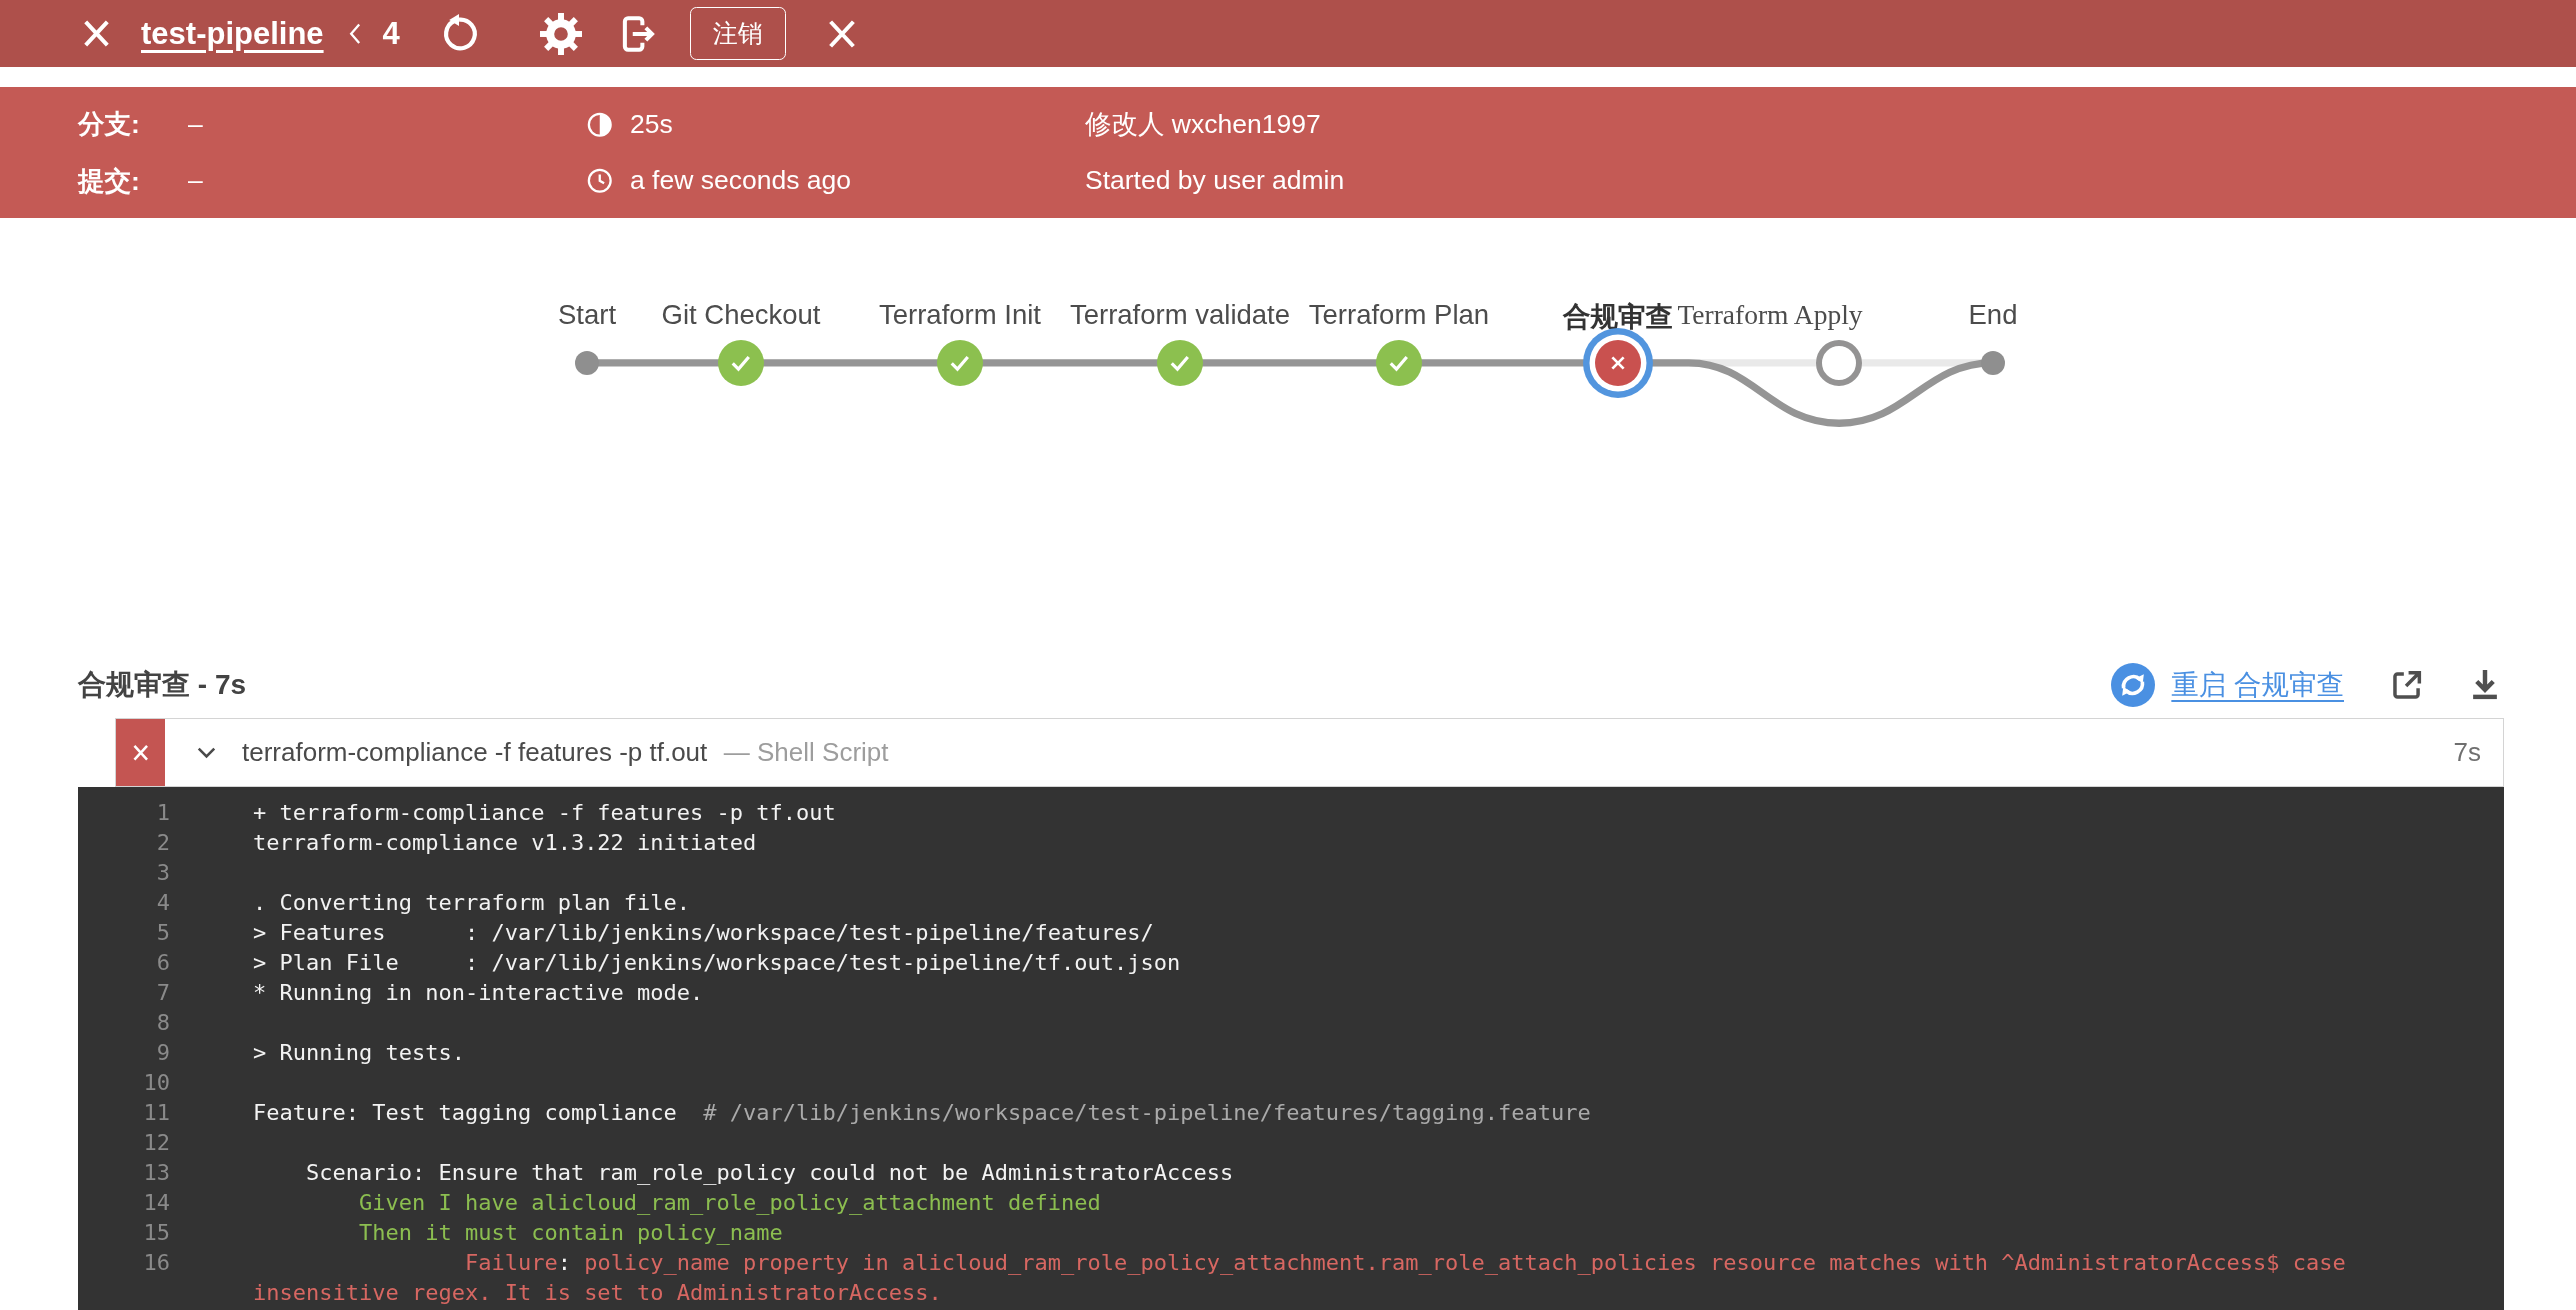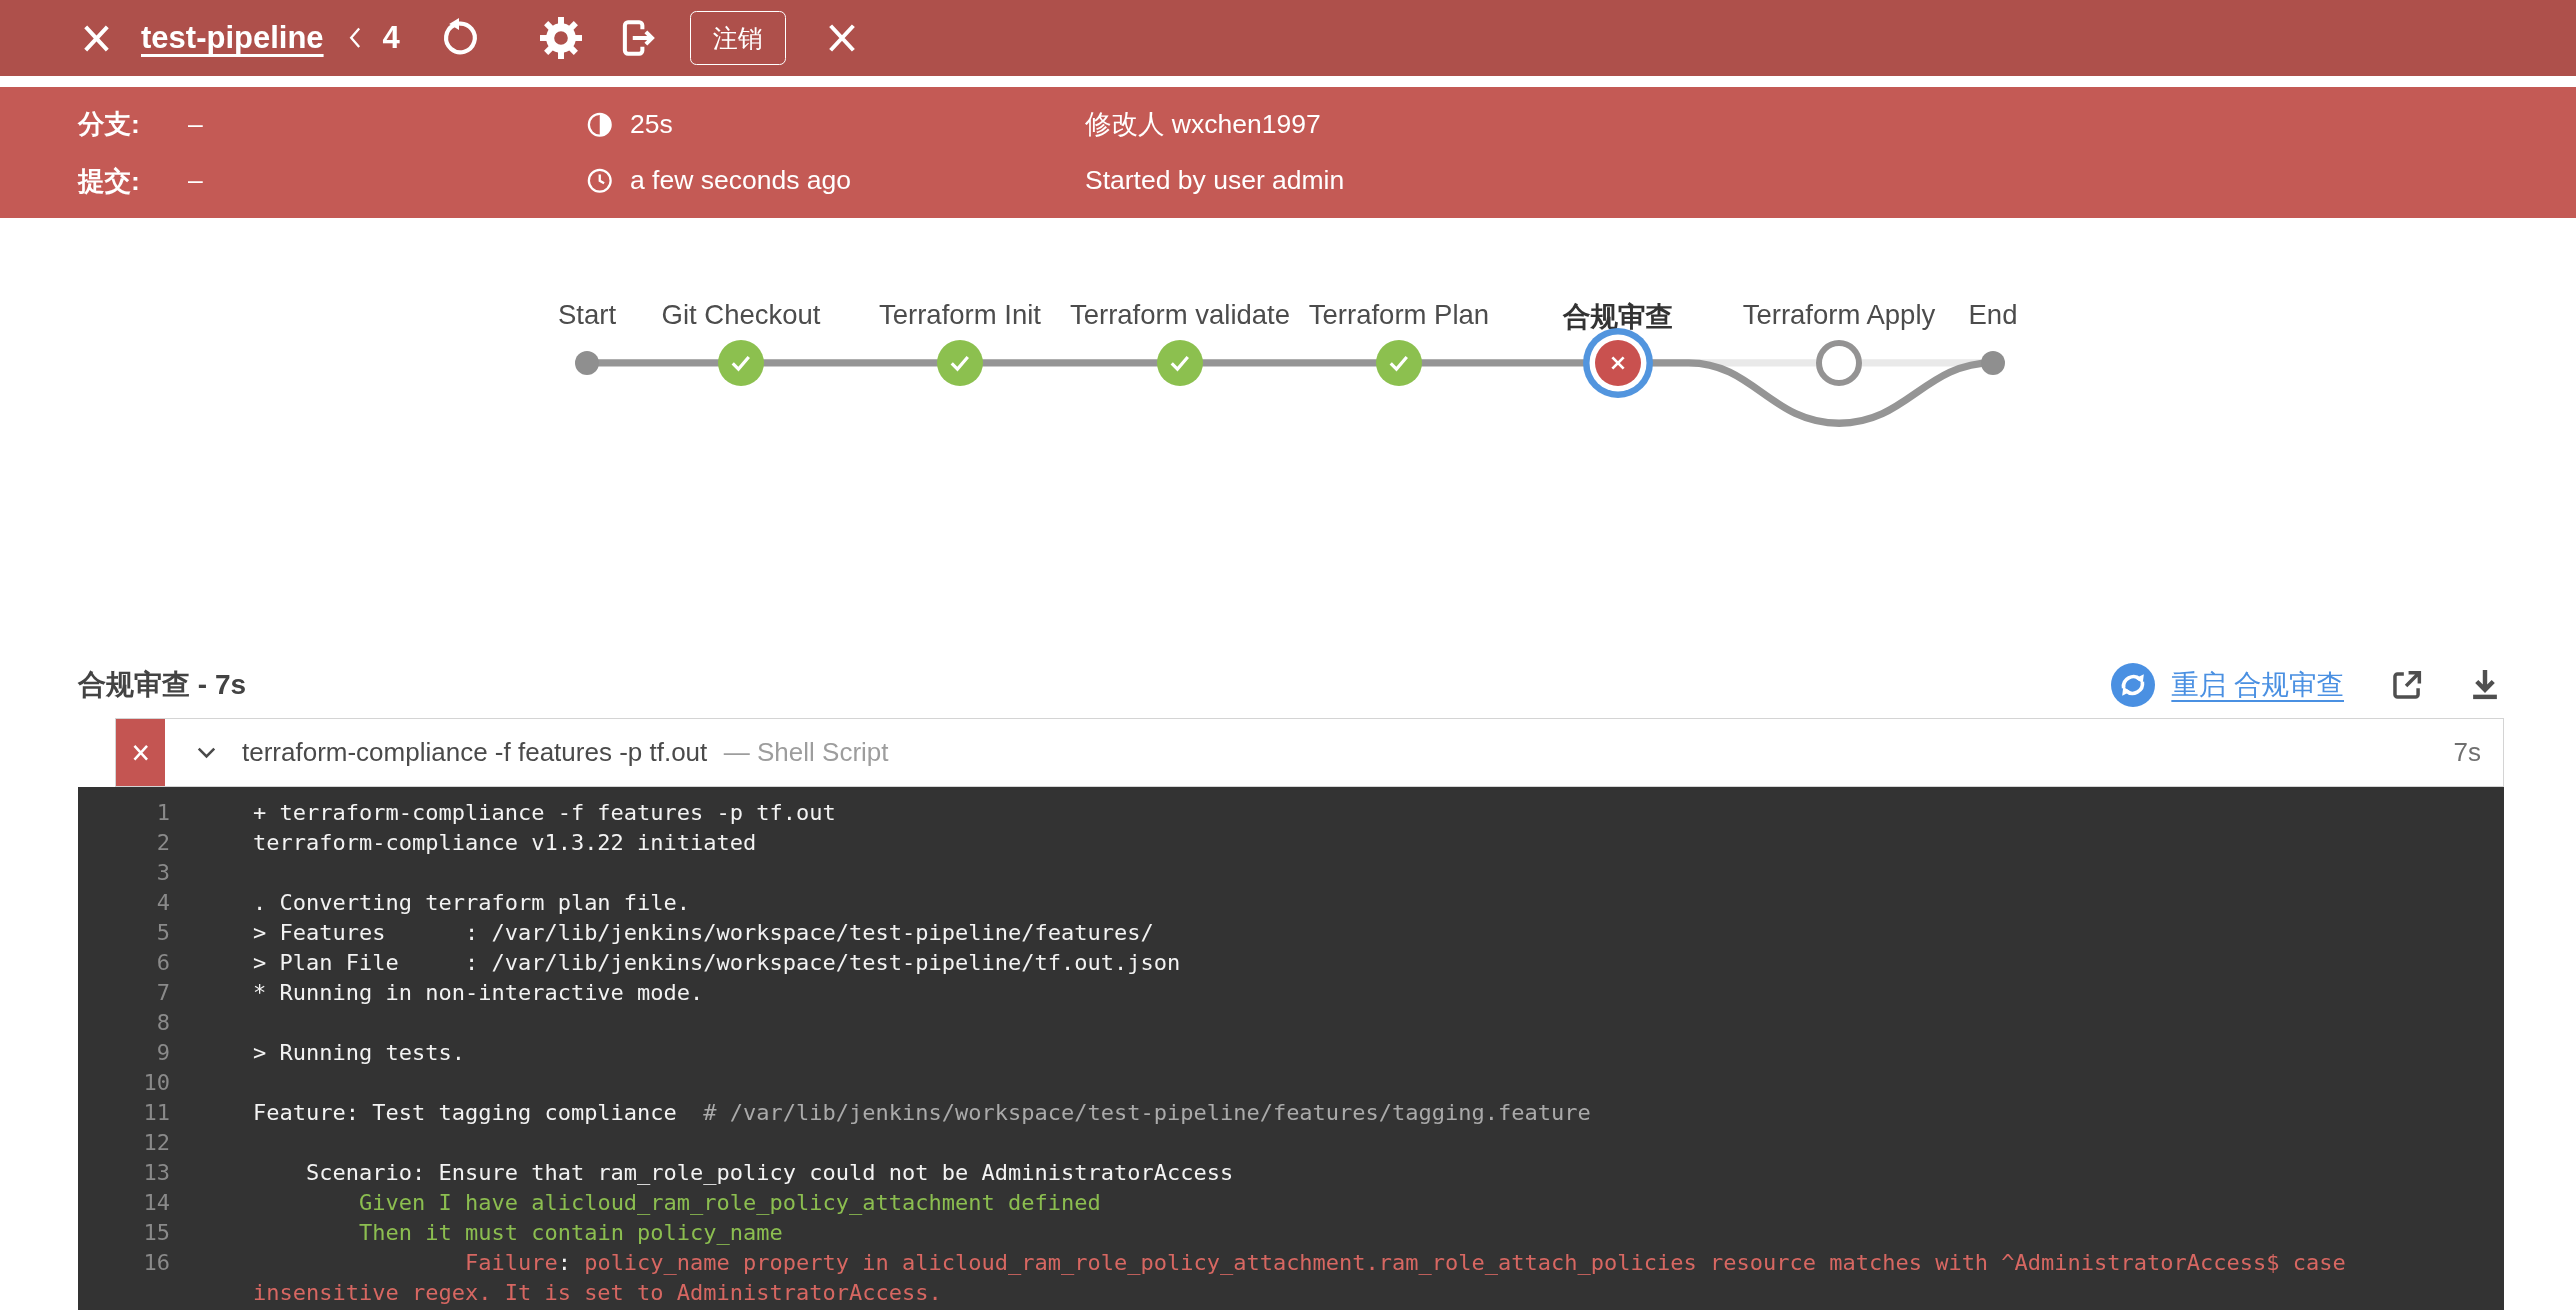--- a/index.html
+++ b/index.html
@@ -1,21 +1,21 @@
 <!DOCTYPE html>
 <html style="font-size:14.6px"><head>
 <meta charset="utf-8">
 <style>
   * { margin:0; padding:0; box-sizing:border-box; }
   html,body { width:2576px; height:1311px; overflow:hidden; background:#fff;
     font-family:"Liberation Sans", sans-serif; }
   .page { position:relative; width:2576px; height:1311px; overflow:hidden; background:#fff; }
 
   
-  .topbar { position:absolute; left:0; top:0; width:2576px; height:76px;
+  .topbar { position:absolute; left:0; top:0; width:2576px; height:67px;
     background:#ae504b; display:flex; align-items:center; color:#fff; }
   .tb-close { margin-left:78px; width:37px; height:37px; flex:0 0 auto; cursor:pointer; }
   .crumb { display:flex; align-items:center; margin-left:26px; font-size:31px; font-weight:bold; }
   .crumb .title { text-decoration:underline; text-underline-offset:6.4px; cursor:pointer; }
   .crumb .sep { width:27.5px; height:27.5px; margin:0 13px 0 18.3px; }
   .tabs { display:flex; margin-left:auto; height:87px; }
   .tab { height:87px; line-height:87px; padding:0 33px; font-size:27.5px; color:#fff; cursor:pointer; }
   .tab.active { background:#98433e; }
   .tb-icons { display:flex; align-items:center; padding-right:64px; }
   .tb-icons .icn { width:42px; height:42px; cursor:pointer; }
@@ -199,21 +199,21 @@
         <svg viewBox="0 0 24 24" width="27.5" height="27.5">
           <path d="M5 12.5 L10 17.5 L19 7" fill="none" stroke="#fff" stroke-width="2.8"></path>
         </svg>
       </div>
       <div class="stage-label sel" style="left: 1618px;">合规审查</div>
       <div class="nd nd-failure nd-selected" style="left: 1618px;">
         <svg viewBox="0 0 24 24" width="26" height="26">
           <path d="M6.8 6.8 L17.2 17.2 M17.2 6.8 L6.8 17.2" stroke="#fff" stroke-width="2.5" fill="none"></path>
         </svg>
       </div>
-      <div class="stage-label" style="left: 1839px;">Terraform Apply</div>
+      <div class="stage-label" style="left: 1770px; font-family: Liberation Serif, serif;">Terraform Apply</div>
       <div class="nd nd-notbuilt" style="left: 1839px;"></div>
       <div class="stage-label" style="left: 1993px;">End</div>
       <div class="nd-dot" style="left: 1993px;"></div>
     </div>
 
   <div class="stagebar">
     <div class="stage-title">合规审查 - 7s</div>
     <div class="stage-actions">
       <svg class="restart-circ" viewBox="0 0 24 24">
         <circle cx="12" cy="12" r="12" fill="#4a90e2"></circle>

